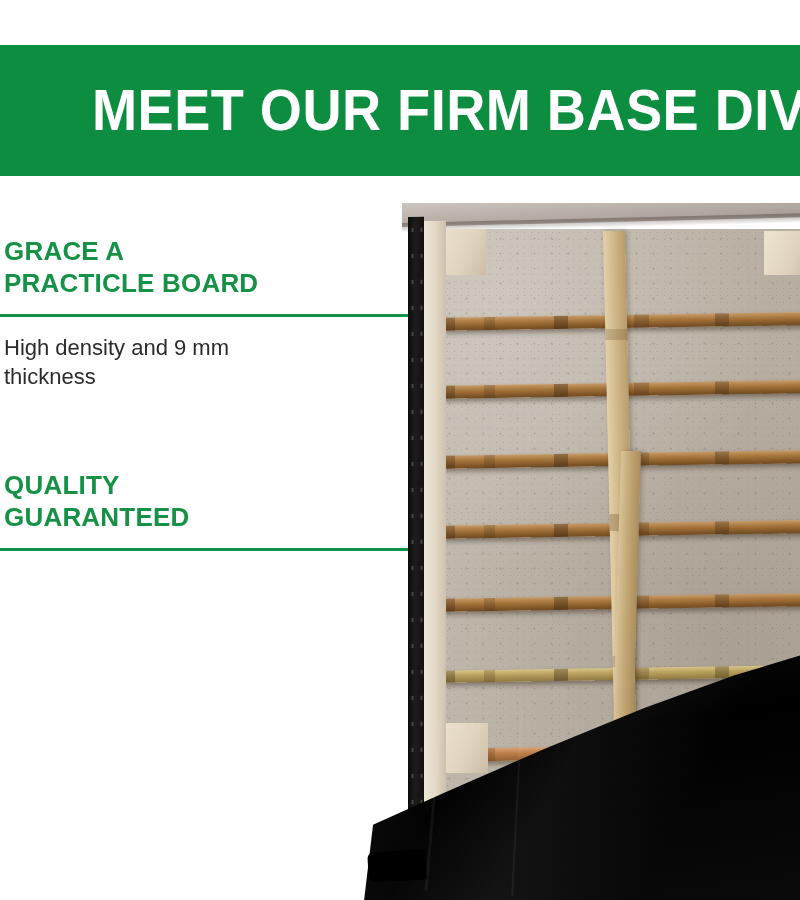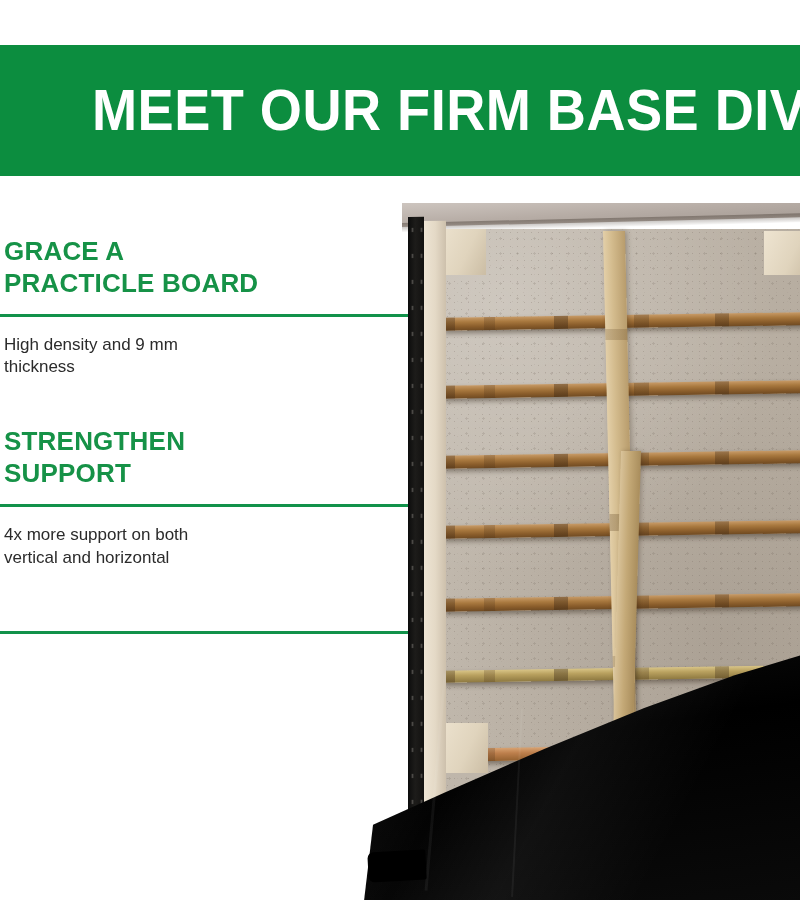--- a/index.html
+++ b/index.html
@@ -280,21 +280,21 @@
   }
   .feature-rule {
     width: 417px;
     height: 3px;
     background: #11924a;
     margin-top: 14px;
     margin-bottom: 17px;
   }
   .feature-desc {
     color: #2b2b2b;
-    font-size: 17px;
+    font-size: 22px;
     font-weight: normal;
     line-height: 1.31;
     padding-left: 4px;
     white-space: pre-line;
     margin: 0;
   }
   .block-gap-1 { height: 30px; }
   .block-gap-2 { height: 30px; }
 </style>
 </head>
@@ -350,29 +350,24 @@
     <div class="feature-block">
       <p class="feature-title">GRACE A
 PRACTICLE BOARD</p>
       <div class="feature-rule"></div>
       <p class="feature-desc">High density and 9 mm
 thickness</p>
     </div>
 
     <div class="block-gap-1"></div>
 
+
+    <div class="block-gap-2"></div>
+
     <div class="feature-block">
-      <p class="feature-title">STRENGTHEN
-SUPPORT</p>
-      <div class="feature-rule"></div>
-      <p class="feature-desc">4x more support on both
-vertical and horizontal</p>
-    </div>
-
-    <div class="block-gap-2"></div>
-
-    <div class="feature-block">
+      <p class="feature-title">QUALITY
+GUARANTEED</p>
       <div class="feature-rule"></div>
     </div>
 
   </div>
 
 </div>
 
 </body></html>

